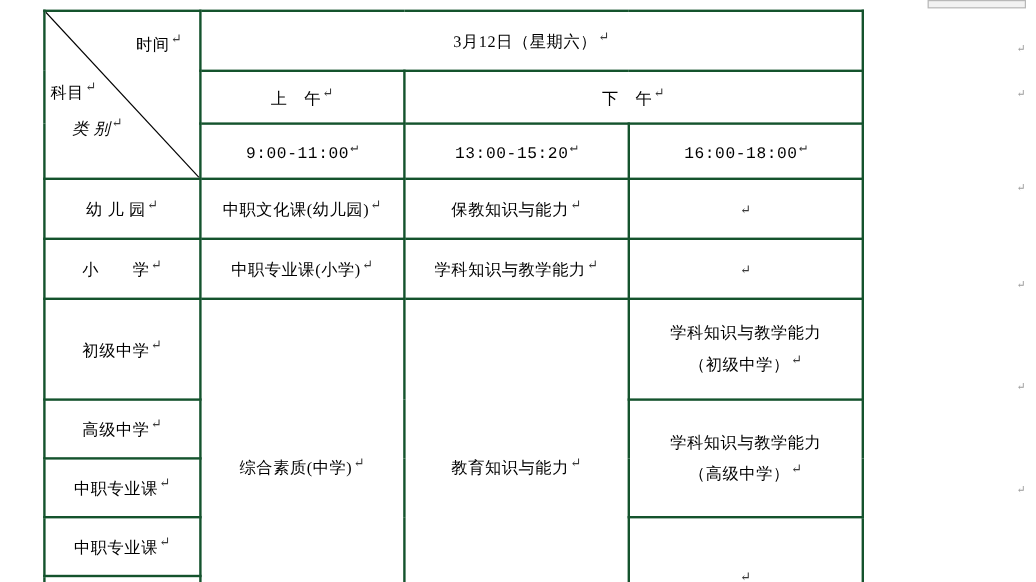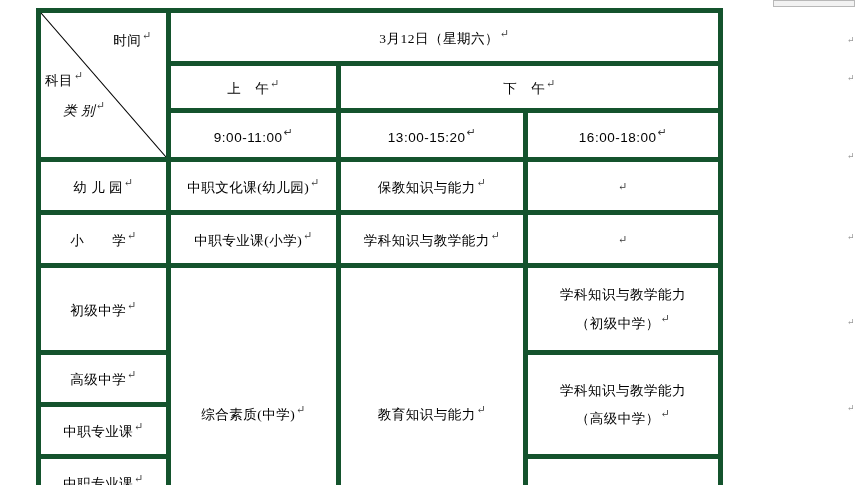--- a/index.html
+++ b/index.html
@@ -52,21 +52,21 @@
 
   table.exam {
     position: absolute;
     left: 36px;
     top: 8px;
     border-collapse: collapse;
     table-layout: fixed;
     width: 682px;
   }
   table.exam td {
-    border: 5px solid #14532d;
+    border: 2px solid #14532d;
     text-align: center;
     vertical-align: middle;
     font-size: 13.5px;
     letter-spacing: 0.5px;
     padding: 2px 3px;
   }
 
   .col-subject { width: 130px; }
   .col-am      { width: 170px; }
   .col-pm1     { width: 187px; }
@@ -89,21 +89,21 @@
     position: absolute;
     font-size: 13.5px;
     white-space: nowrap;
   }
   .corner .lbl-time    { right: 14px; top: 16px; }
   .corner .lbl-subject { left: 4px;  top: 56px; }
   .corner .lbl-kind    { left: 22px; top: 86px; font-style: italic; }
 
   .date-cell { height: 44px; font-size: 14px; }
   .half-day  { height: 38px; font-size: 14px; letter-spacing: 3px; }
-  .time-cell { height: 40px; font-family: Liberation Sans, sans-serif; font-size: 13px; }
+  .time-cell { height: 40px; font-family: Liberation Mono, monospace; font-size: 13px; }
 
   .row-normal td { height: 44px; }
   .row-tall   td { height: 78px; }
   .row-mid    td { height: 43px; }
 
   .two-line { line-height: 1.9; }
 
   .mark {
     color: #3a3a3a;
     font-size: 11px;

